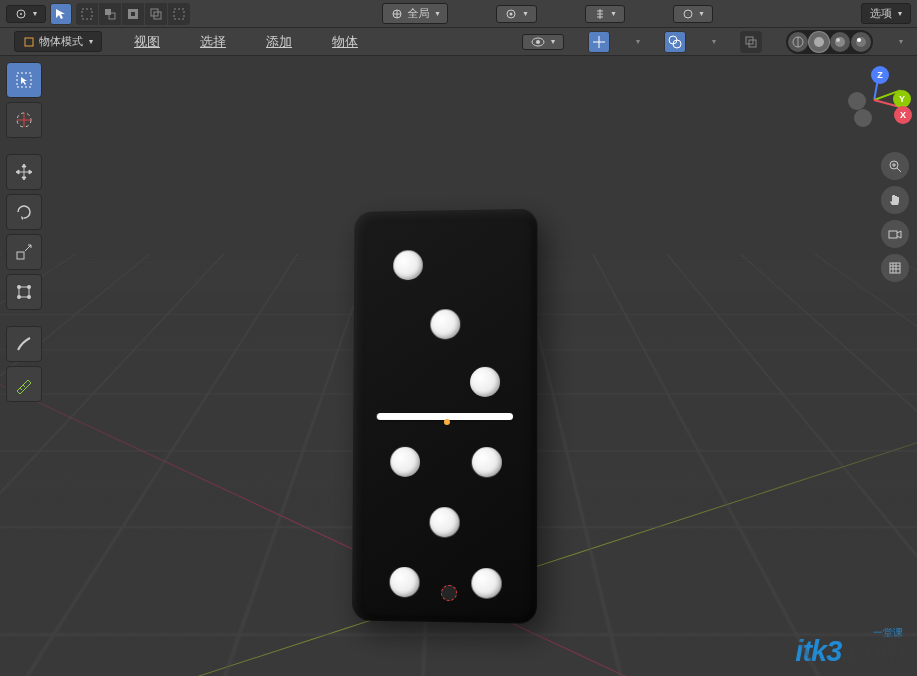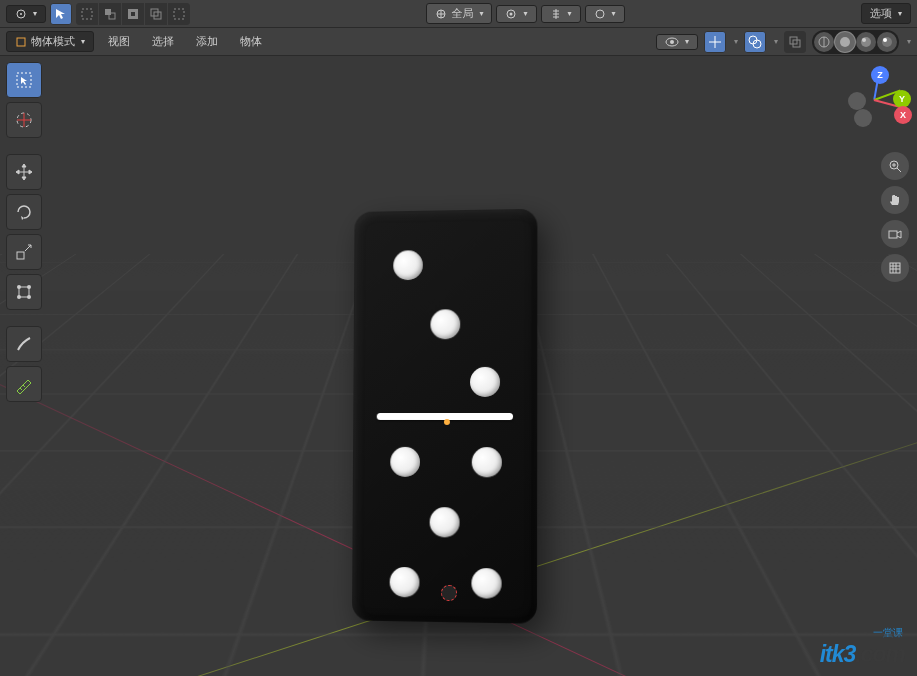--- a/index.html
+++ b/index.html
@@ -8,38 +8,38 @@
       background: #3a3a3a; font-family: sans-serif; font-size: 11px;
       color: #ccc; position: relative;
     }
     .top-header {
       height: 28px; background: #404040; display: flex;
       align-items: center; padding: 0 6px; gap: 4px;
       border-bottom: 1px solid #2a2a2a;
     }
     .toolbar-row {
       height: 28px; background: #404040; display: flex;
-      align-items: center; padding: 0 6px; gap: 6px;
+      align-items: center; padding: 0 14px; gap: 24px;
       border-bottom: 1px solid #2a2a2a;
     }
     .dropdown-btn {
       background: #2e2e2e; border: 1px solid #222; border-radius: 3px;
       padding: 2px 8px; color: #ccc; font-size: 11px;
       display: inline-flex; align-items: center; gap: 4px; cursor: pointer;
     }
-    .dropdown-btn.light { background: #545454; }
+    .dropdown-btn.light { background: #545454; margin-left: 44px; }
     .icon-btn {
       width: 22px; height: 22px; background: #454545;
       border: 1px solid #333; border-radius: 3px; display: inline-flex;
       align-items: center; justify-content: center; cursor: pointer;
     }
     .icon-btn.active { background: #5680c2; }
     .icon-btn.dark { background: #333; }
     .menu-item {
-      padding: 2px 8px; color: #ccc; cursor: pointer; font-size: 11px;
+      padding: 2px 8px; color: #ccc; cursor: pointer; font-size: 13px; text-decoration: underline;
     }
     .spacer { flex: 1; }
     .select-icons-group { display: flex; gap: 1px; }
     .select-icons-group .icon-btn { border-radius: 0; }
     .select-icons-group .icon-btn:first-child { border-radius: 3px 0 0 3px; }
     .select-icons-group .icon-btn:last-child { border-radius: 0 3px 3px 0; }
     
     .viewport {
       position: relative; width: 100%; height: calc(100% - 56px);
       background: #393939; overflow: hidden;
@@ -159,21 +159,21 @@
     }
     
     .cursor-3d {
       position: absolute; left: 441px; top: 529px;
       width: 16px; height: 16px; border: 1.5px dashed #e04040;
       border-radius: 50%; background: rgba(255,255,255,0.1);
     }
     
     .watermark {
       position: absolute; right: 12px; bottom: 8px;
-      font-size: 23px; font-weight: bold; font-style: italic;
+      font-size: 29px; font-weight: bold; font-style: italic;
       color: #2090e0; letter-spacing: -1px;
     }
     .watermark .dot { color: #3a3a3a; }
     .watermark-sub {
       position: absolute; right: 14px; bottom: 36px;
       font-size: 10px; color: #2090e0;
     }
     
     svg { pointer-events: none; }
     .chev { font-size: 8px; margin-left: 2px; }

